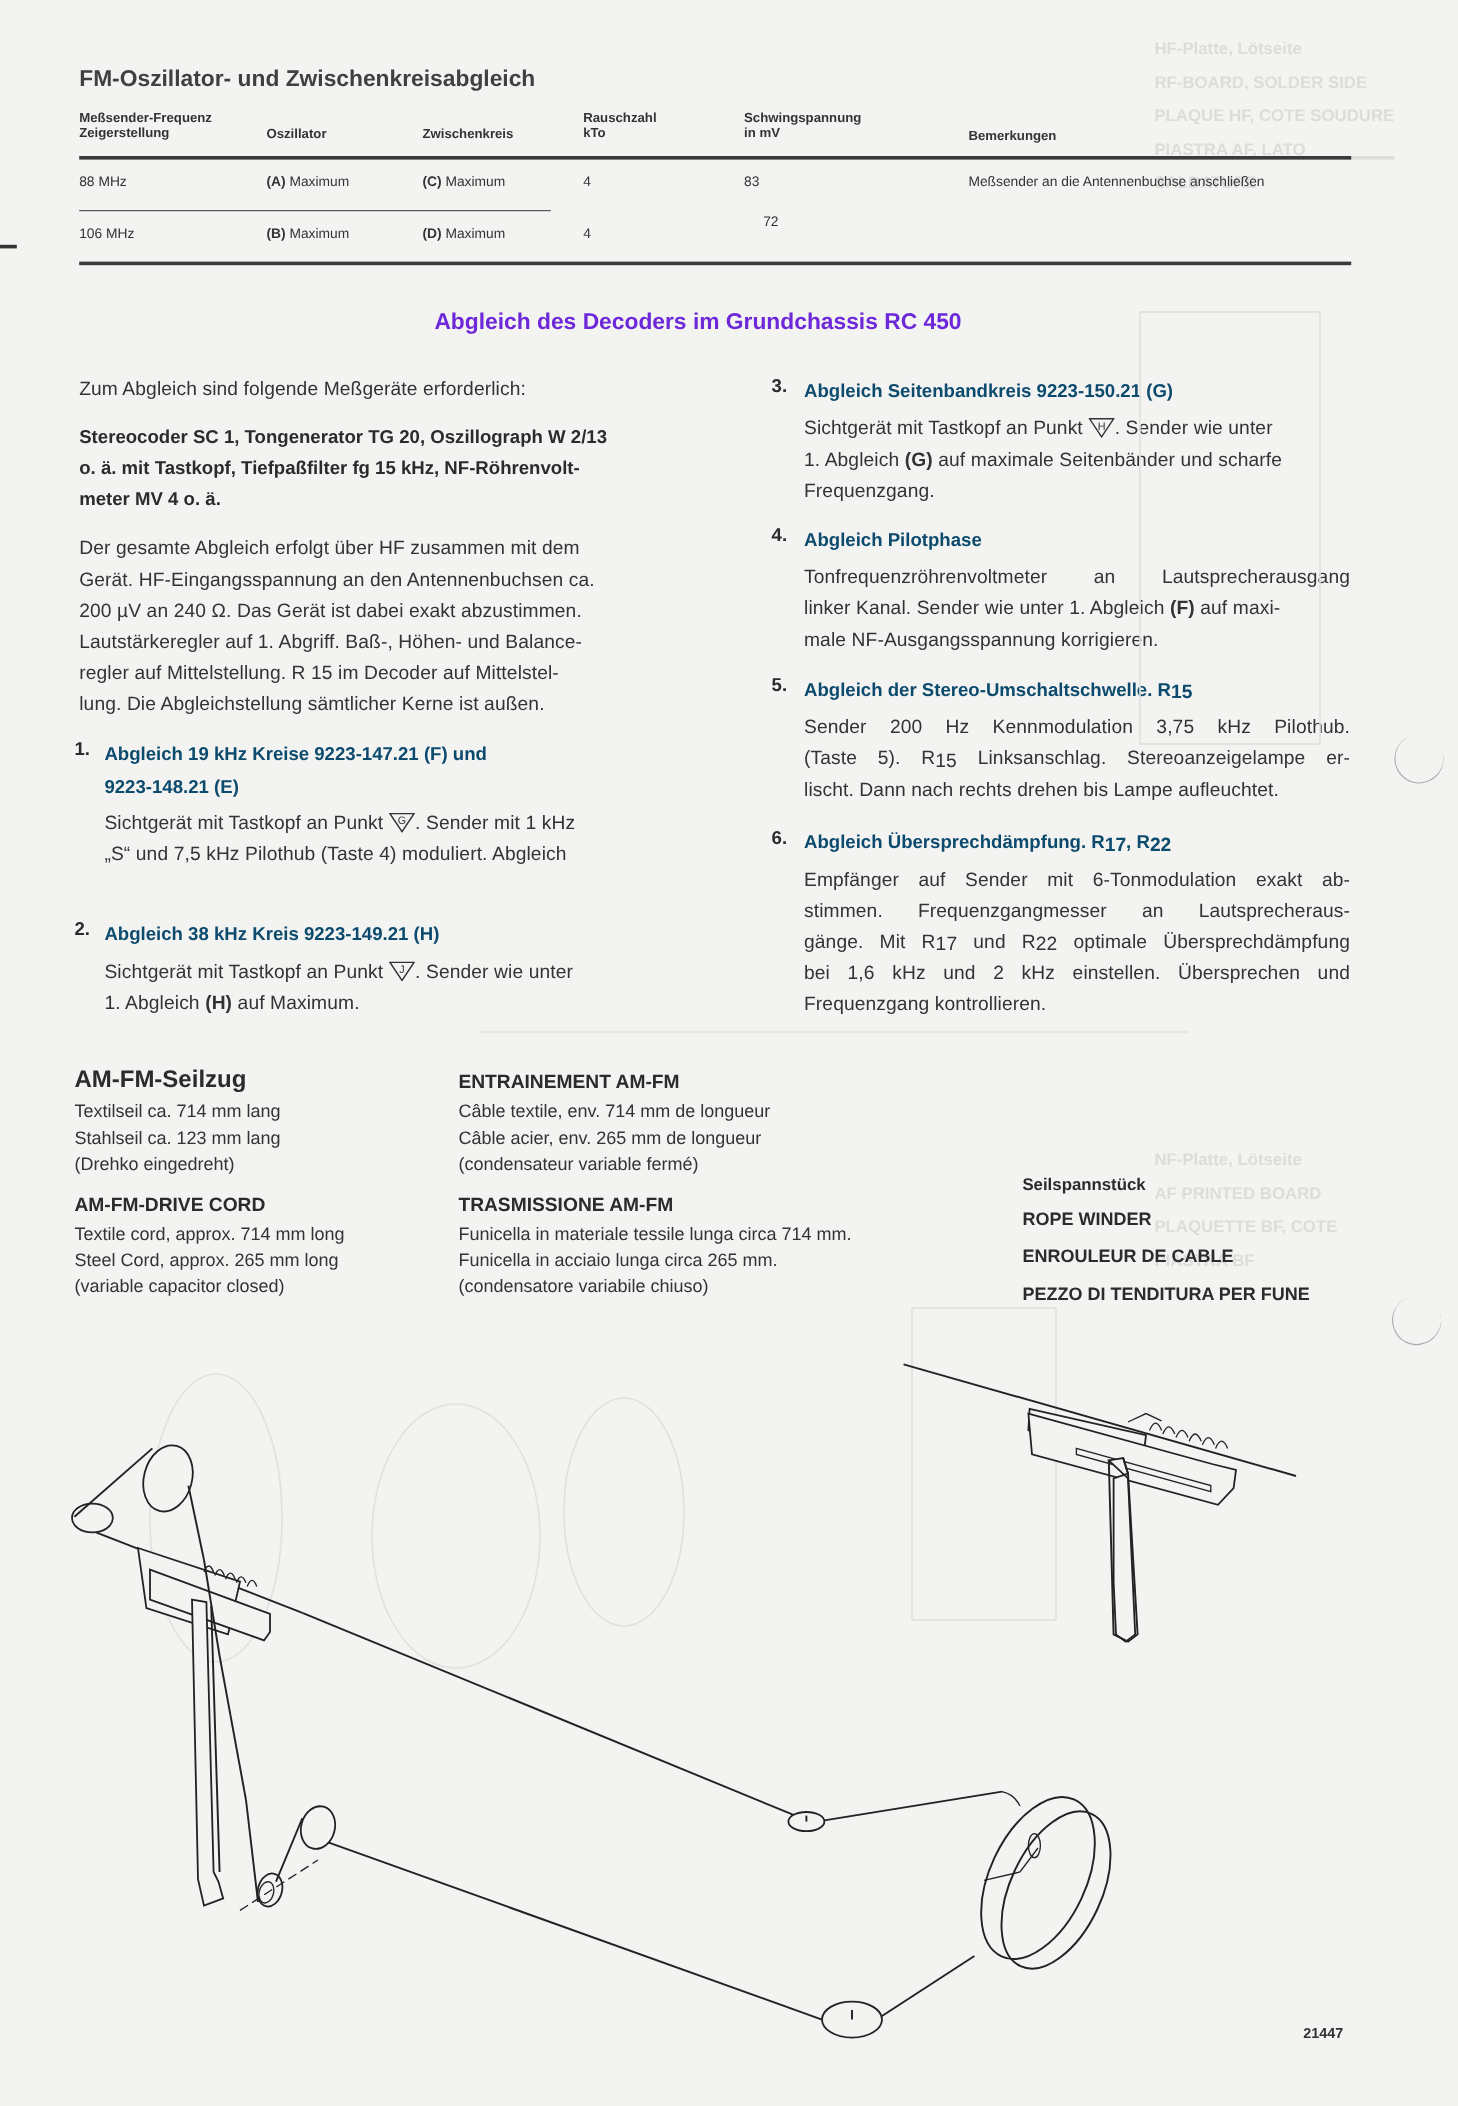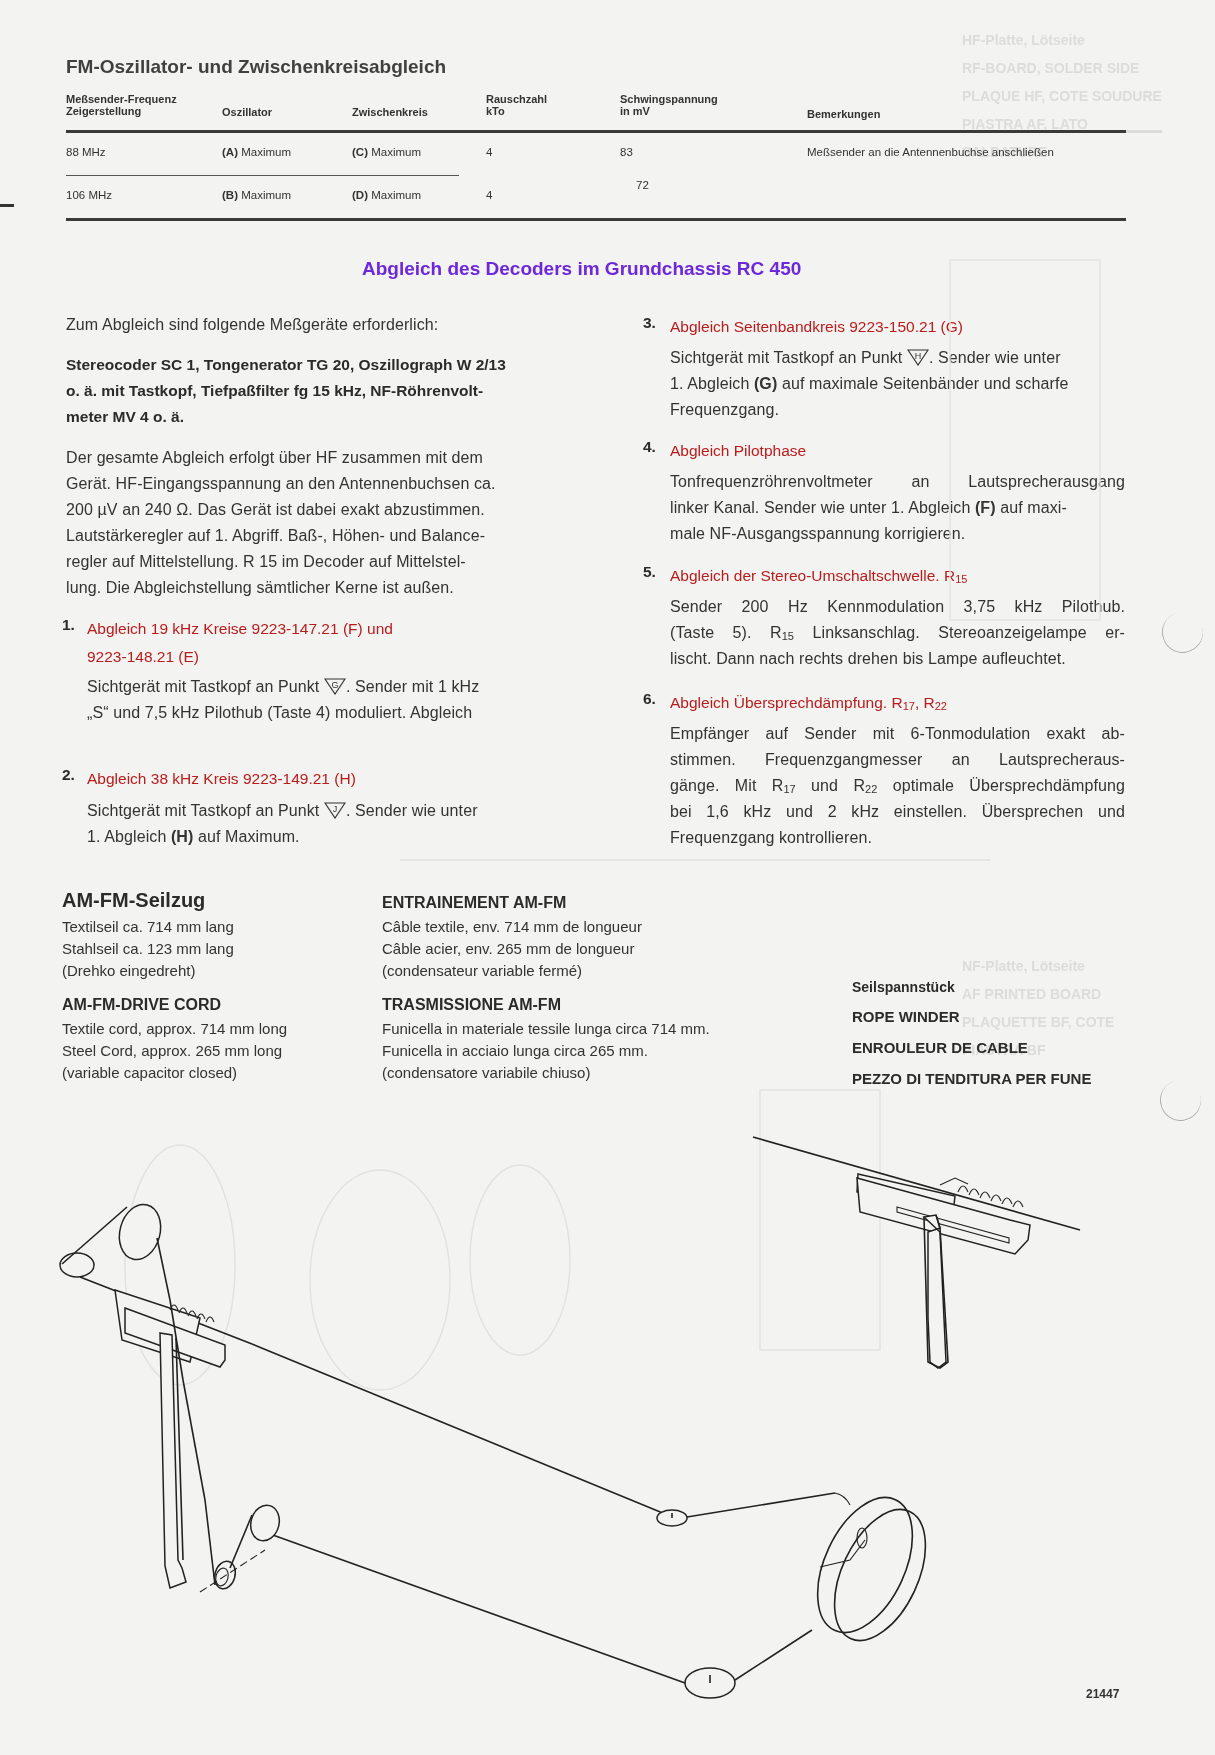--- a/index.html
+++ b/index.html
@@ -14,23 +14,23 @@
   .td{font-size:11.5px;color:#333;}
   .td b{font-weight:bold;}
   .hr-thick{height:3px;background:#3a3a3a;}
   .hr-thin{height:1px;background:#555;}
   
   #dec-title{left:362px;top:258px;font-size:19px;font-weight:bold;color:#6d28d9;}
   .p{font-size:16px;line-height:26px;color:#333;letter-spacing:0.1px;}
   .p b{font-weight:bold;}
   .pb{font-size:15.5px;line-height:26px;font-weight:bold;color:#2b2b2b;}
   .step-num{font-size:15.5px;font-weight:bold;color:#2b2b2b;}
-  .step-head{font-size:15.5px;font-weight:normal;color:#b91c1c;line-height:26px;}
+  .step-head{font-size:15.5px;font-weight:bold;color:#0c4a6e;line-height:26px;}
   .tri{display:inline-block;width:22px;height:18px;vertical-align:-3px;}
-  sub{font-size:11px;vertical-align:-2px;line-height:0;}
+  sub{font-size:16px;vertical-align:-2px;line-height:0;}
   
   .h-big{font-size:20px;font-weight:bold;color:#2b2b2b;}
   .h-med{font-size:16px;font-weight:bold;color:#2b2b2b;}
   .c{font-size:15px;line-height:22px;color:#333;}
   .rw{font-size:15px;font-weight:bold;line-height:31px;color:#2b2b2b;}
   #docnum{left:1086px;top:1687px;font-size:12px;font-weight:bold;color:#333;}
   svg.drawing{position:absolute;left:0;top:0;}
   .ln{stroke:#222;fill:none;stroke-width:1.6;}
   .lnt{stroke:#222;fill:none;stroke-width:1.1;}
   .fillw{fill:#f3f3f1;stroke:#222;stroke-width:1.5;}

